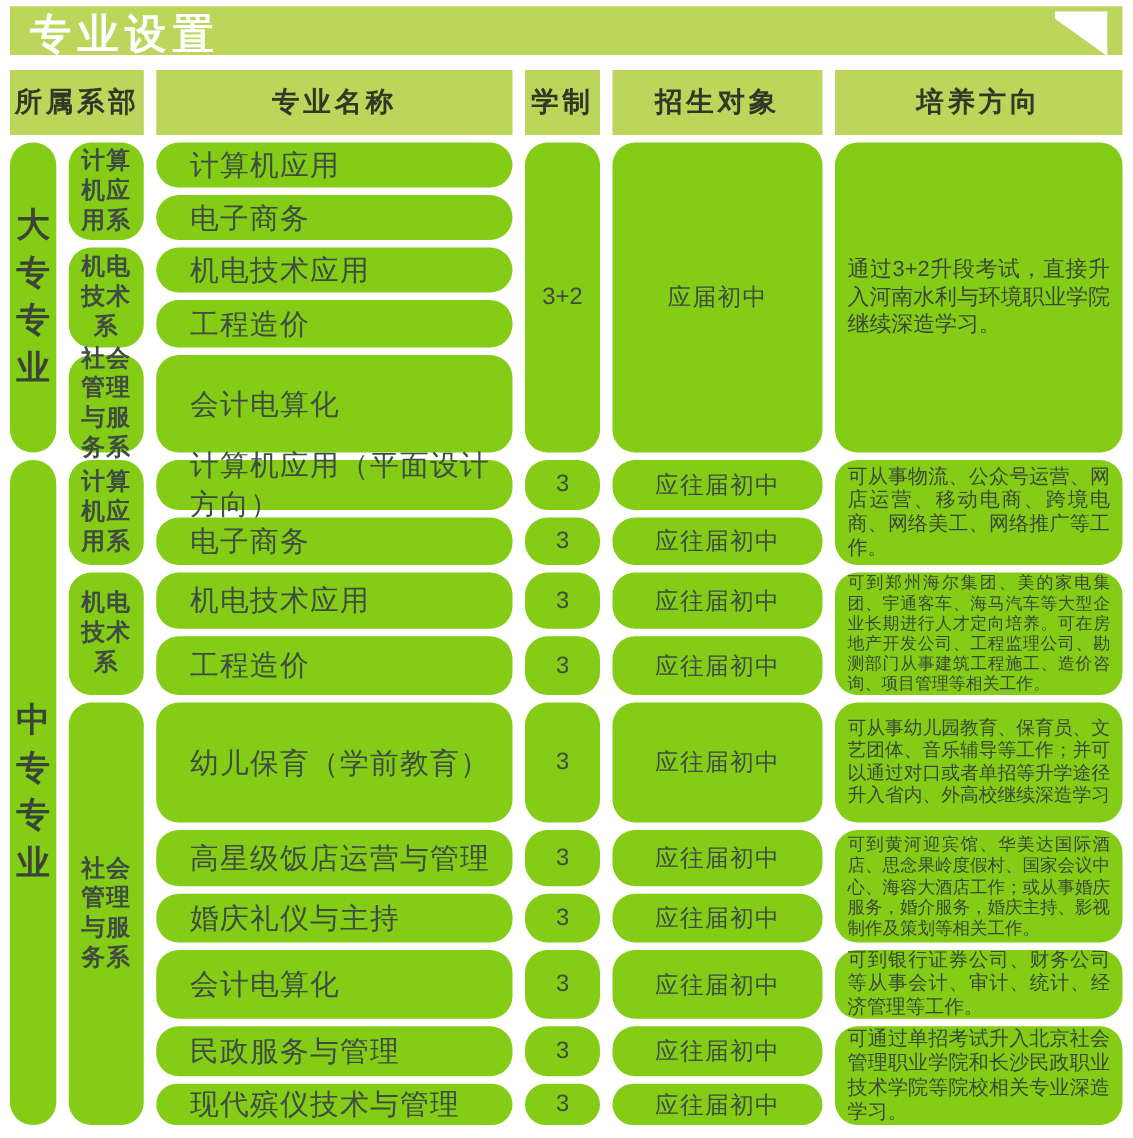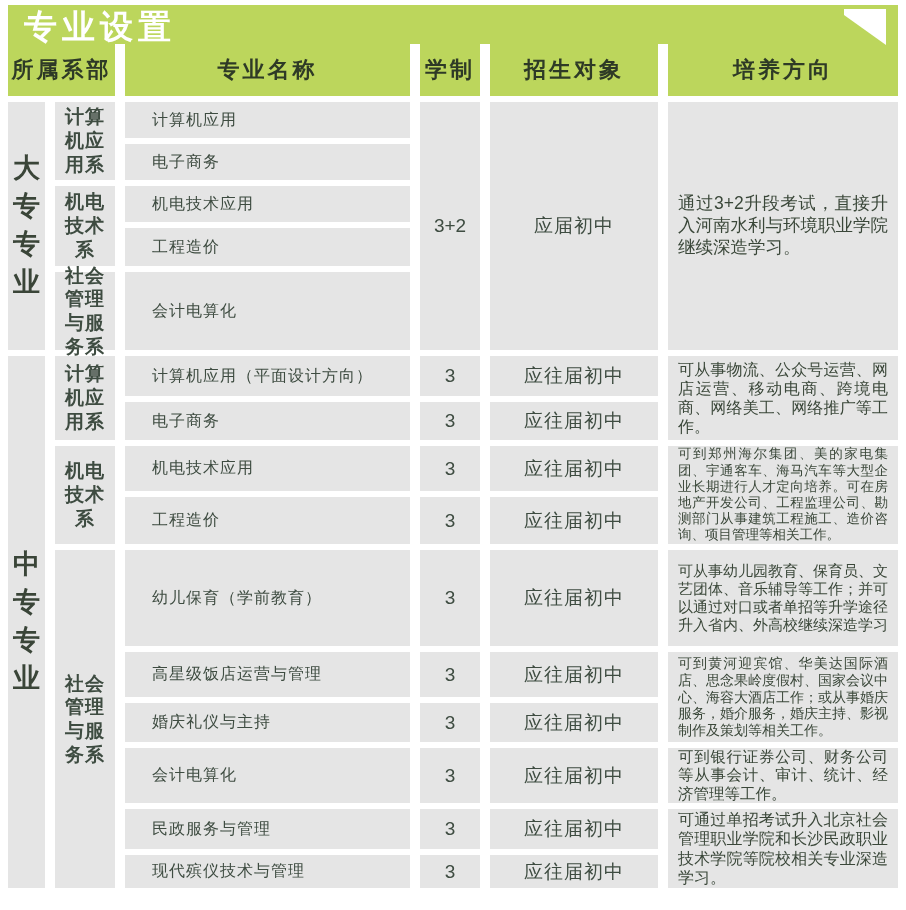--- a/index.html
+++ b/index.html
@@ -4,35 +4,35 @@
 <style>
   html,body{margin:0;padding:0;background:#ffffff;}
   body{width:906px;height:910px;font-family:"Liberation Sans","DejaVu Sans",sans-serif;}
   .page{width:906px;height:910px;background:#fff;overflow:hidden;}
 
   .titlebar{position:relative;margin:5px 8px 0 8px;height:39px;background:#bcd65c;}
   .titlebar .title{color:#ffffff;font-size:33px;font-weight:bold;letter-spacing:5px;
     line-height:44px;padding-left:16px;}
   .corner{position:absolute;top:4px;right:12px;width:42px;height:40px;}
 
-  .grid{margin:0 8px 0 8px;display:grid;
+  .grid{margin:12px 8px 0 8px;display:grid;
     grid-template-columns:37px 60px 285px 60px 168px 1fr;
     grid-template-rows:52px 36px 36px 36px 38px 78px 40px 38px 45px 47px 96px 45px 39px 55px 40px 33px;
     gap:6px 10px;}
 
   .hcell{background:#bcd65c;color:#2e3a26;font-weight:bold;font-size:22px;letter-spacing:3px;
     display:flex;align-items:center;justify-content:center;}
-  .cell{background:#e5e5e5;color:#3d4b40;}
+  .cell{background:#84cc16;color:#3d4b40;border-radius:18px;}
   .flexc{display:flex;align-items:center;justify-content:center;text-align:right;}
 
   .sec-label{font-size:27px;font-weight:bold;color:#3a4538;white-space:pre-line;
     text-align:center;line-height:1.4;}
   .dept{font-size:19px;font-weight:bold;color:#3e4c41;white-space:pre-line;
     text-align:center;line-height:1.25;letter-spacing:1px;}
-  .major{font-size:16px;color:#3e4c41;display:flex;align-items:center;
+  .major{font-size:23px;color:#3e4c41;display:flex;align-items:center;
     padding-left:27px;letter-spacing:1px;}
   .num{font-size:19px;color:#3e4c41;}
   .target{font-size:19px;color:#3e4c41;letter-spacing:1px;}
   .dir{display:flex;align-items:center;padding:14px 10px;color:#3a4739;}
   .dir span{display:block;text-align:justify;word-break:break-all;line-height:1.2;}
   .dir-a span{font-size:17.5px;line-height:1.25;}
   .dir-b span{font-size:16px;}
   .dir-c span{font-size:13.5px;}
   .dir-d span{font-size:15px;}
   .dir-e span{font-size:14px;}

